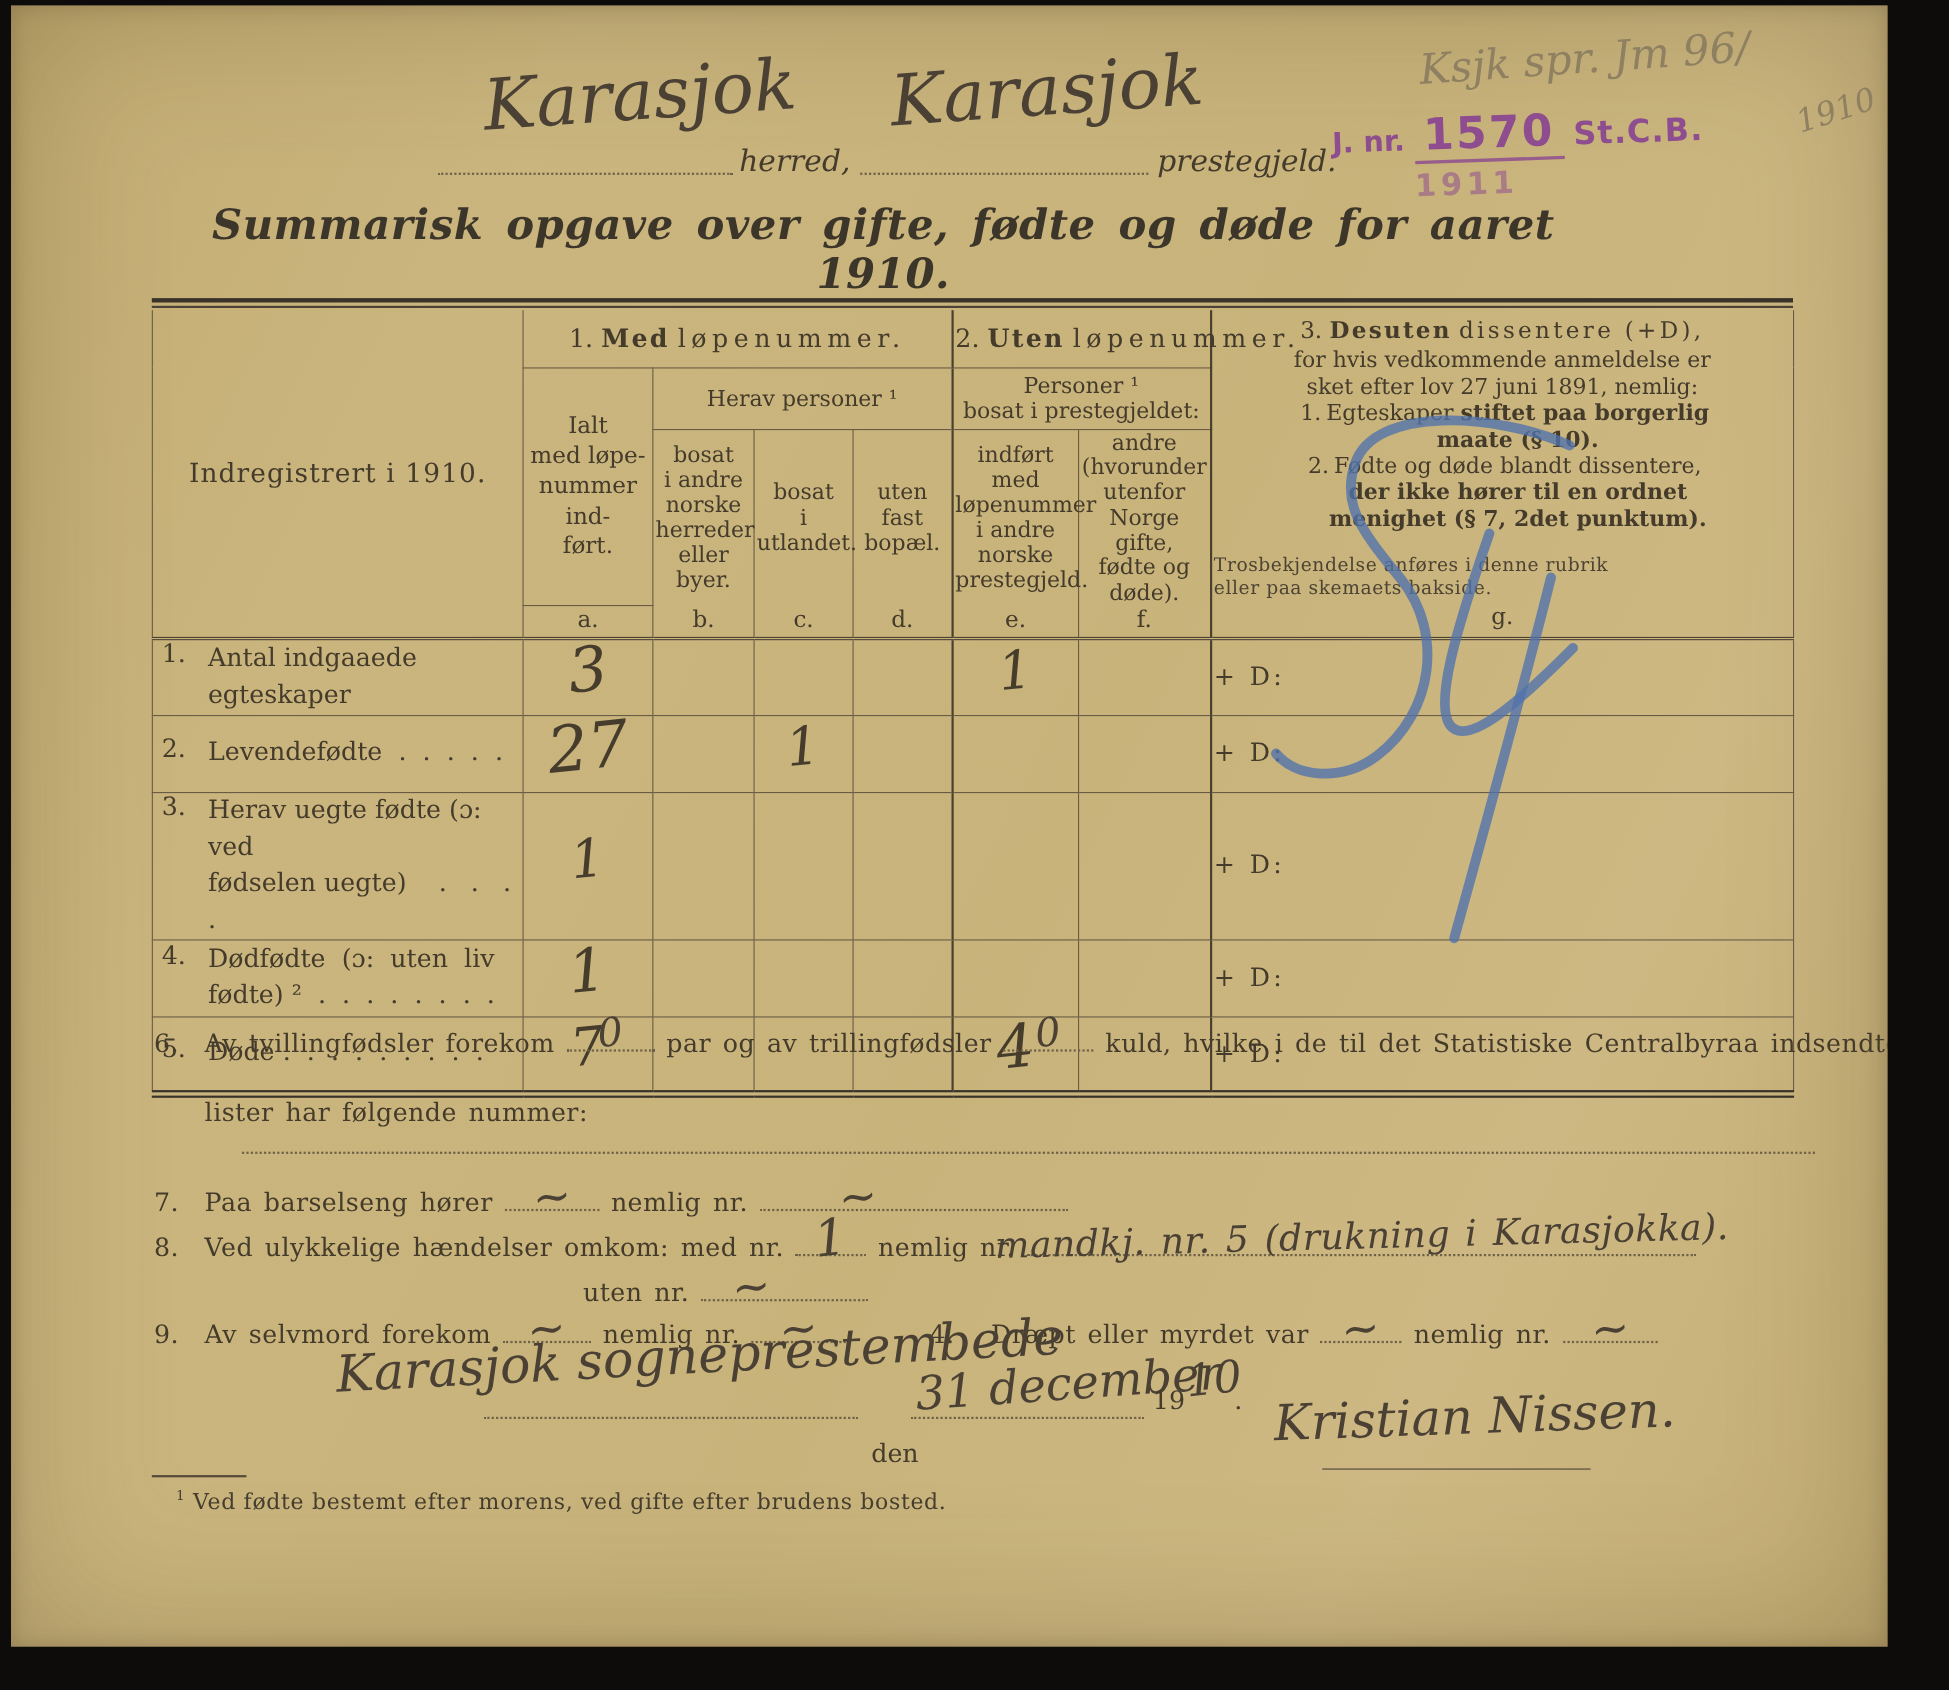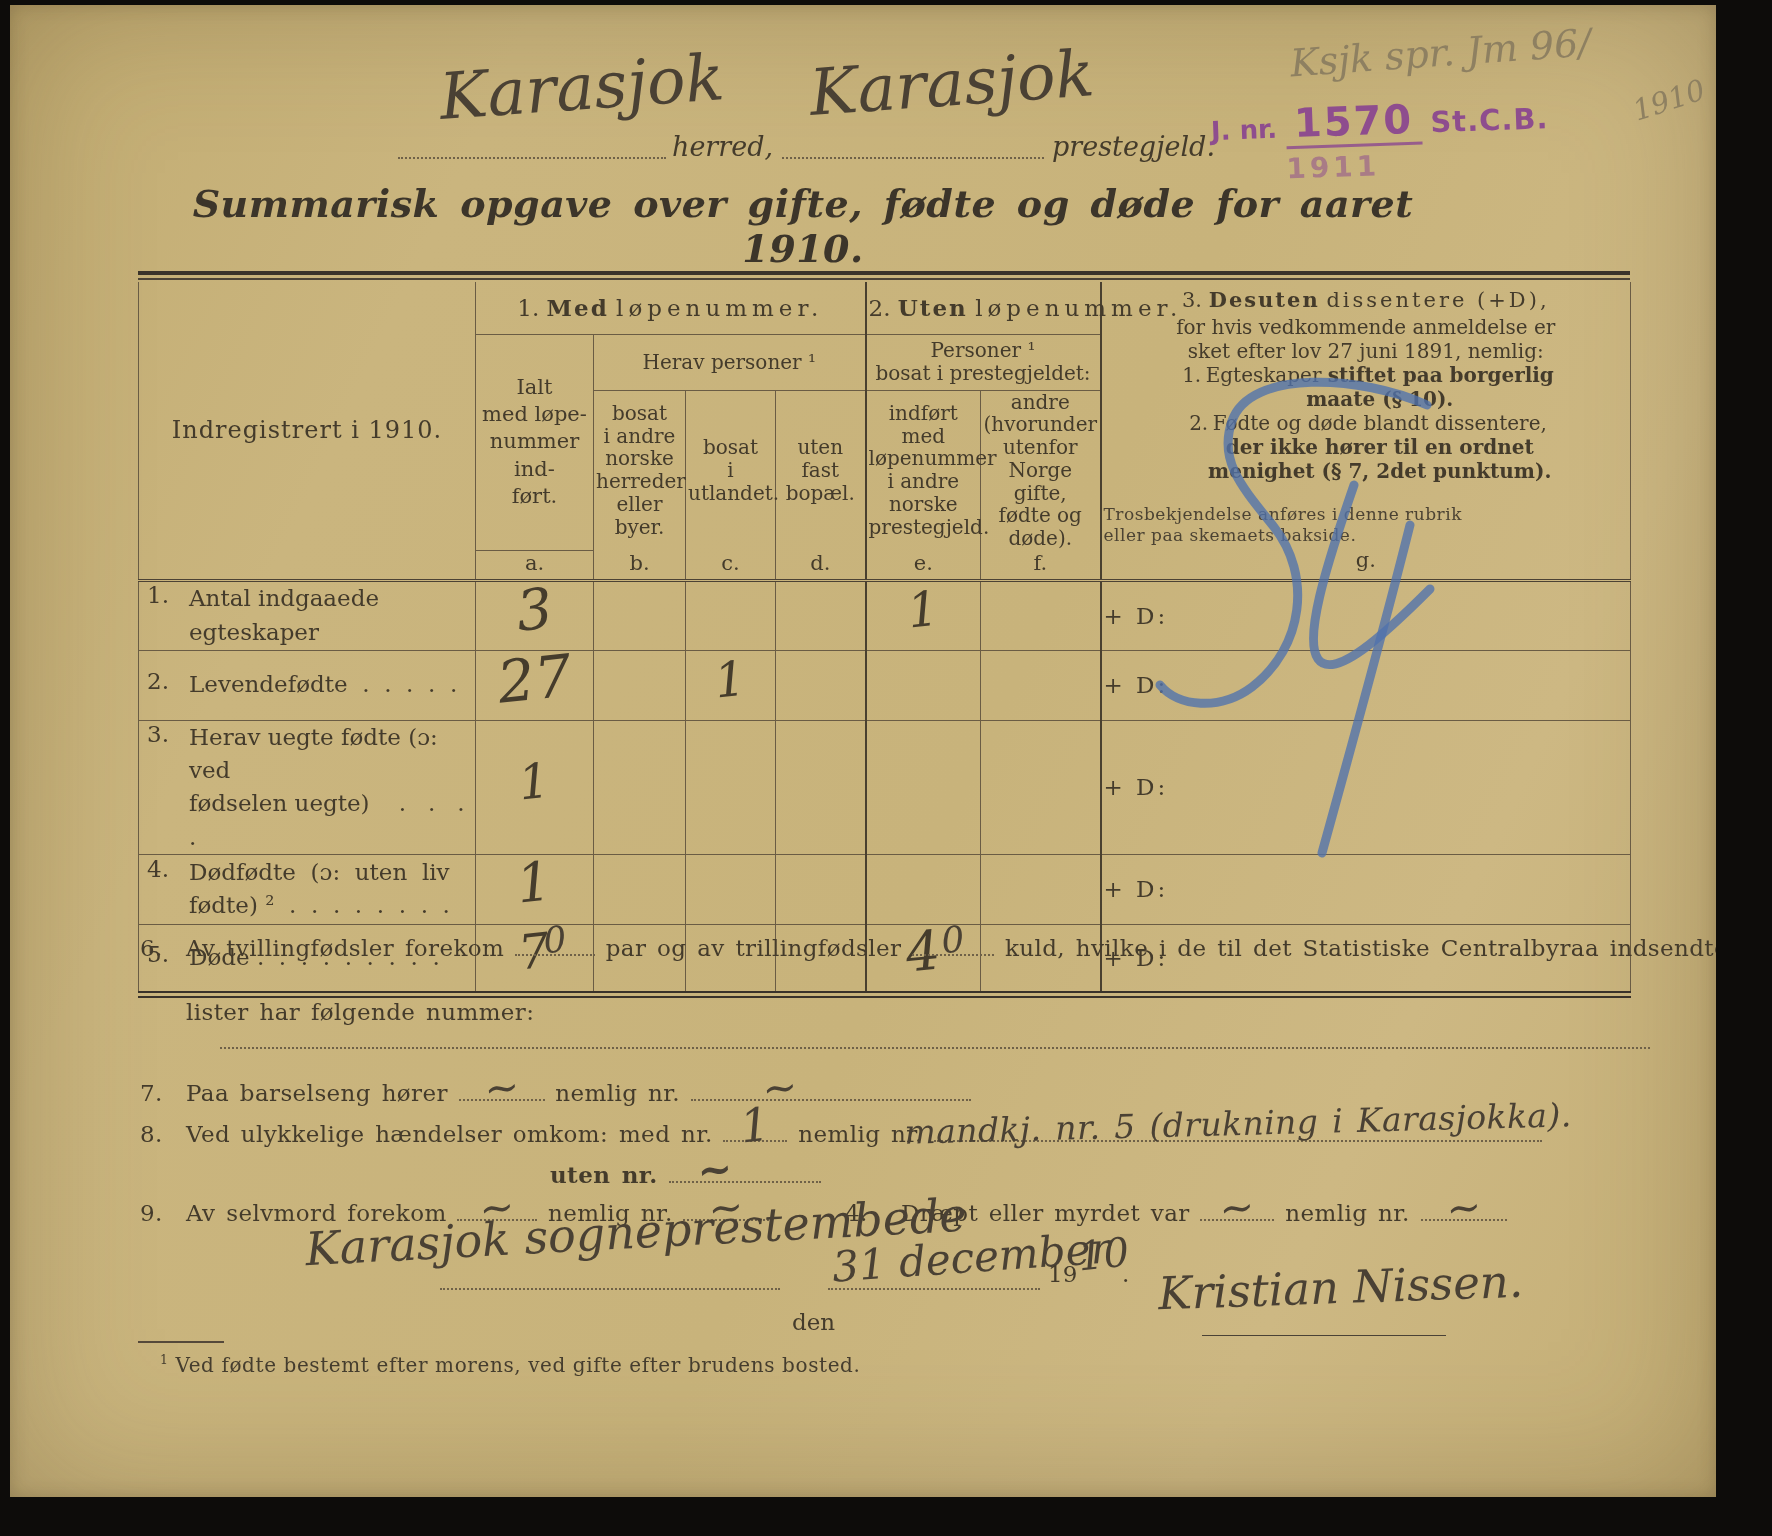--- a/index.html
+++ b/index.html
@@ -292,21 +292,21 @@
     <span>nemlig nr.</span>
     <span class="dot" style="width:280px;"><span class="tick" style="left:32%;">~</span></span>
   </div>
 
   <div class="fline" style="left:130px; top:1111px;">
     <span class="fnum">8.</span><span>Ved ulykkelige hændelser omkom:  med nr.</span>
     <span class="dot" style="width:64px;"><span class="hv-line" style="position:absolute;left:50%;bottom:-8px;transform:translateX(-50%) rotate(-6deg);font-size:46px;">1</span></span>
     <span>nemlig nr.</span>
     <span class="dot" style="width:608px;"><span class="hv-line" style="position:absolute;left:50%;bottom:0px;transform:translateX(-50%) rotate(-1.5deg);font-size:33px;white-space:nowrap;">mandkj. nr. 5  (drukning i Karasjokka).</span></span>
   </div>
-  <div class="fline" style="left:540px; top:1152px;font-weight:bold;">
+  <div class="fline" style="left:520px; top:1152px;">
     <span>uten nr.</span>
     <span class="dot" style="width:152px;"><span class="tick" style="left:30%;">~</span></span>
   </div>
 
   <div class="fline" style="left:130px; top:1190px;">
     <span class="fnum">9.</span><span>Av selvmord forekom</span>
     <span class="dot" style="width:80px;"><span class="tick">~</span></span>
     <span>nemlig nr.</span>
     <span class="dot" style="width:86px;"><span class="tick">~</span></span>
   </div>

